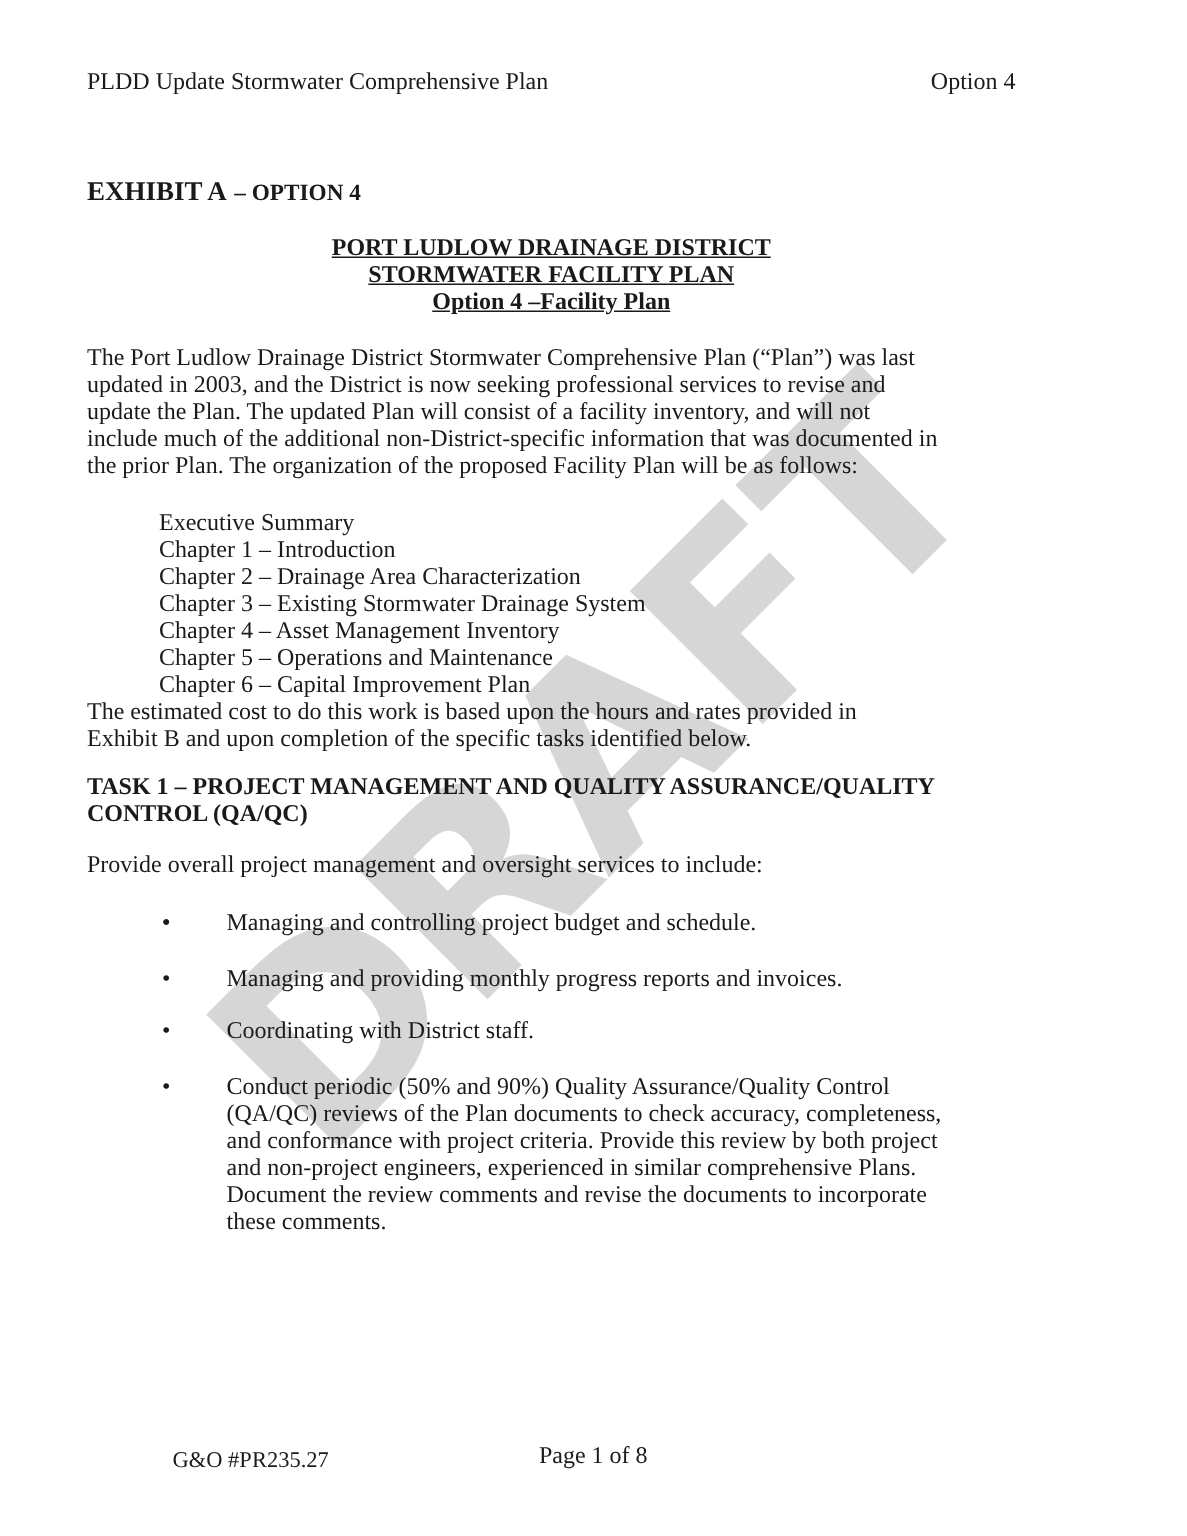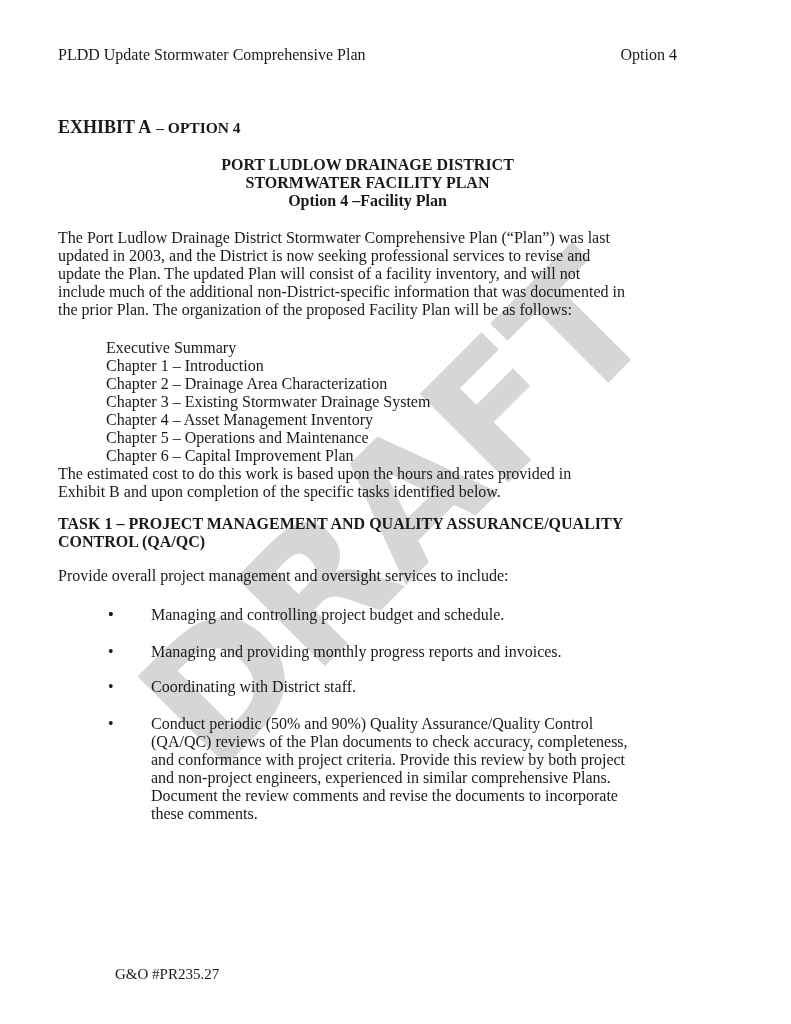--- a/index.html
+++ b/index.html
@@ -52,20 +52,21 @@
   .exhibit-sub  { font-size: 15.5px; margin-left: 5px; }
   .title-scope {
     margin-top: 16px;
     text-align: center;
     font-weight: bold;
   }
   .title-org {
     margin-top: 17px;
     text-align: center;
     font-weight: bold;
+    text-decoration: underline;
   }
   .para { white-space: pre-line; }
   .p-intro   { margin-top: 19px; }
   .chapters  { margin-top: 20px; padding-left: 48px; }
   .p-cost    { }
   .task-heading {
     margin-top: 14px;
     font-weight: bold;
     white-space: pre-line;
   }
@@ -174,14 +175,15 @@
 and conformance with project criteria.  Provide this review by both project
 and non-project engineers, experienced in similar comprehensive Plans.
 Document the review comments and revise the documents to incorporate
 these comments.</span>
       </div>
     </div>
 
   </div>
 
   <div class="footer-left">G&amp;O #PR235.27</div>
+  <div class="footer-center">Page 1 of 8</div>
 
 </div>
 
 </body></html>

